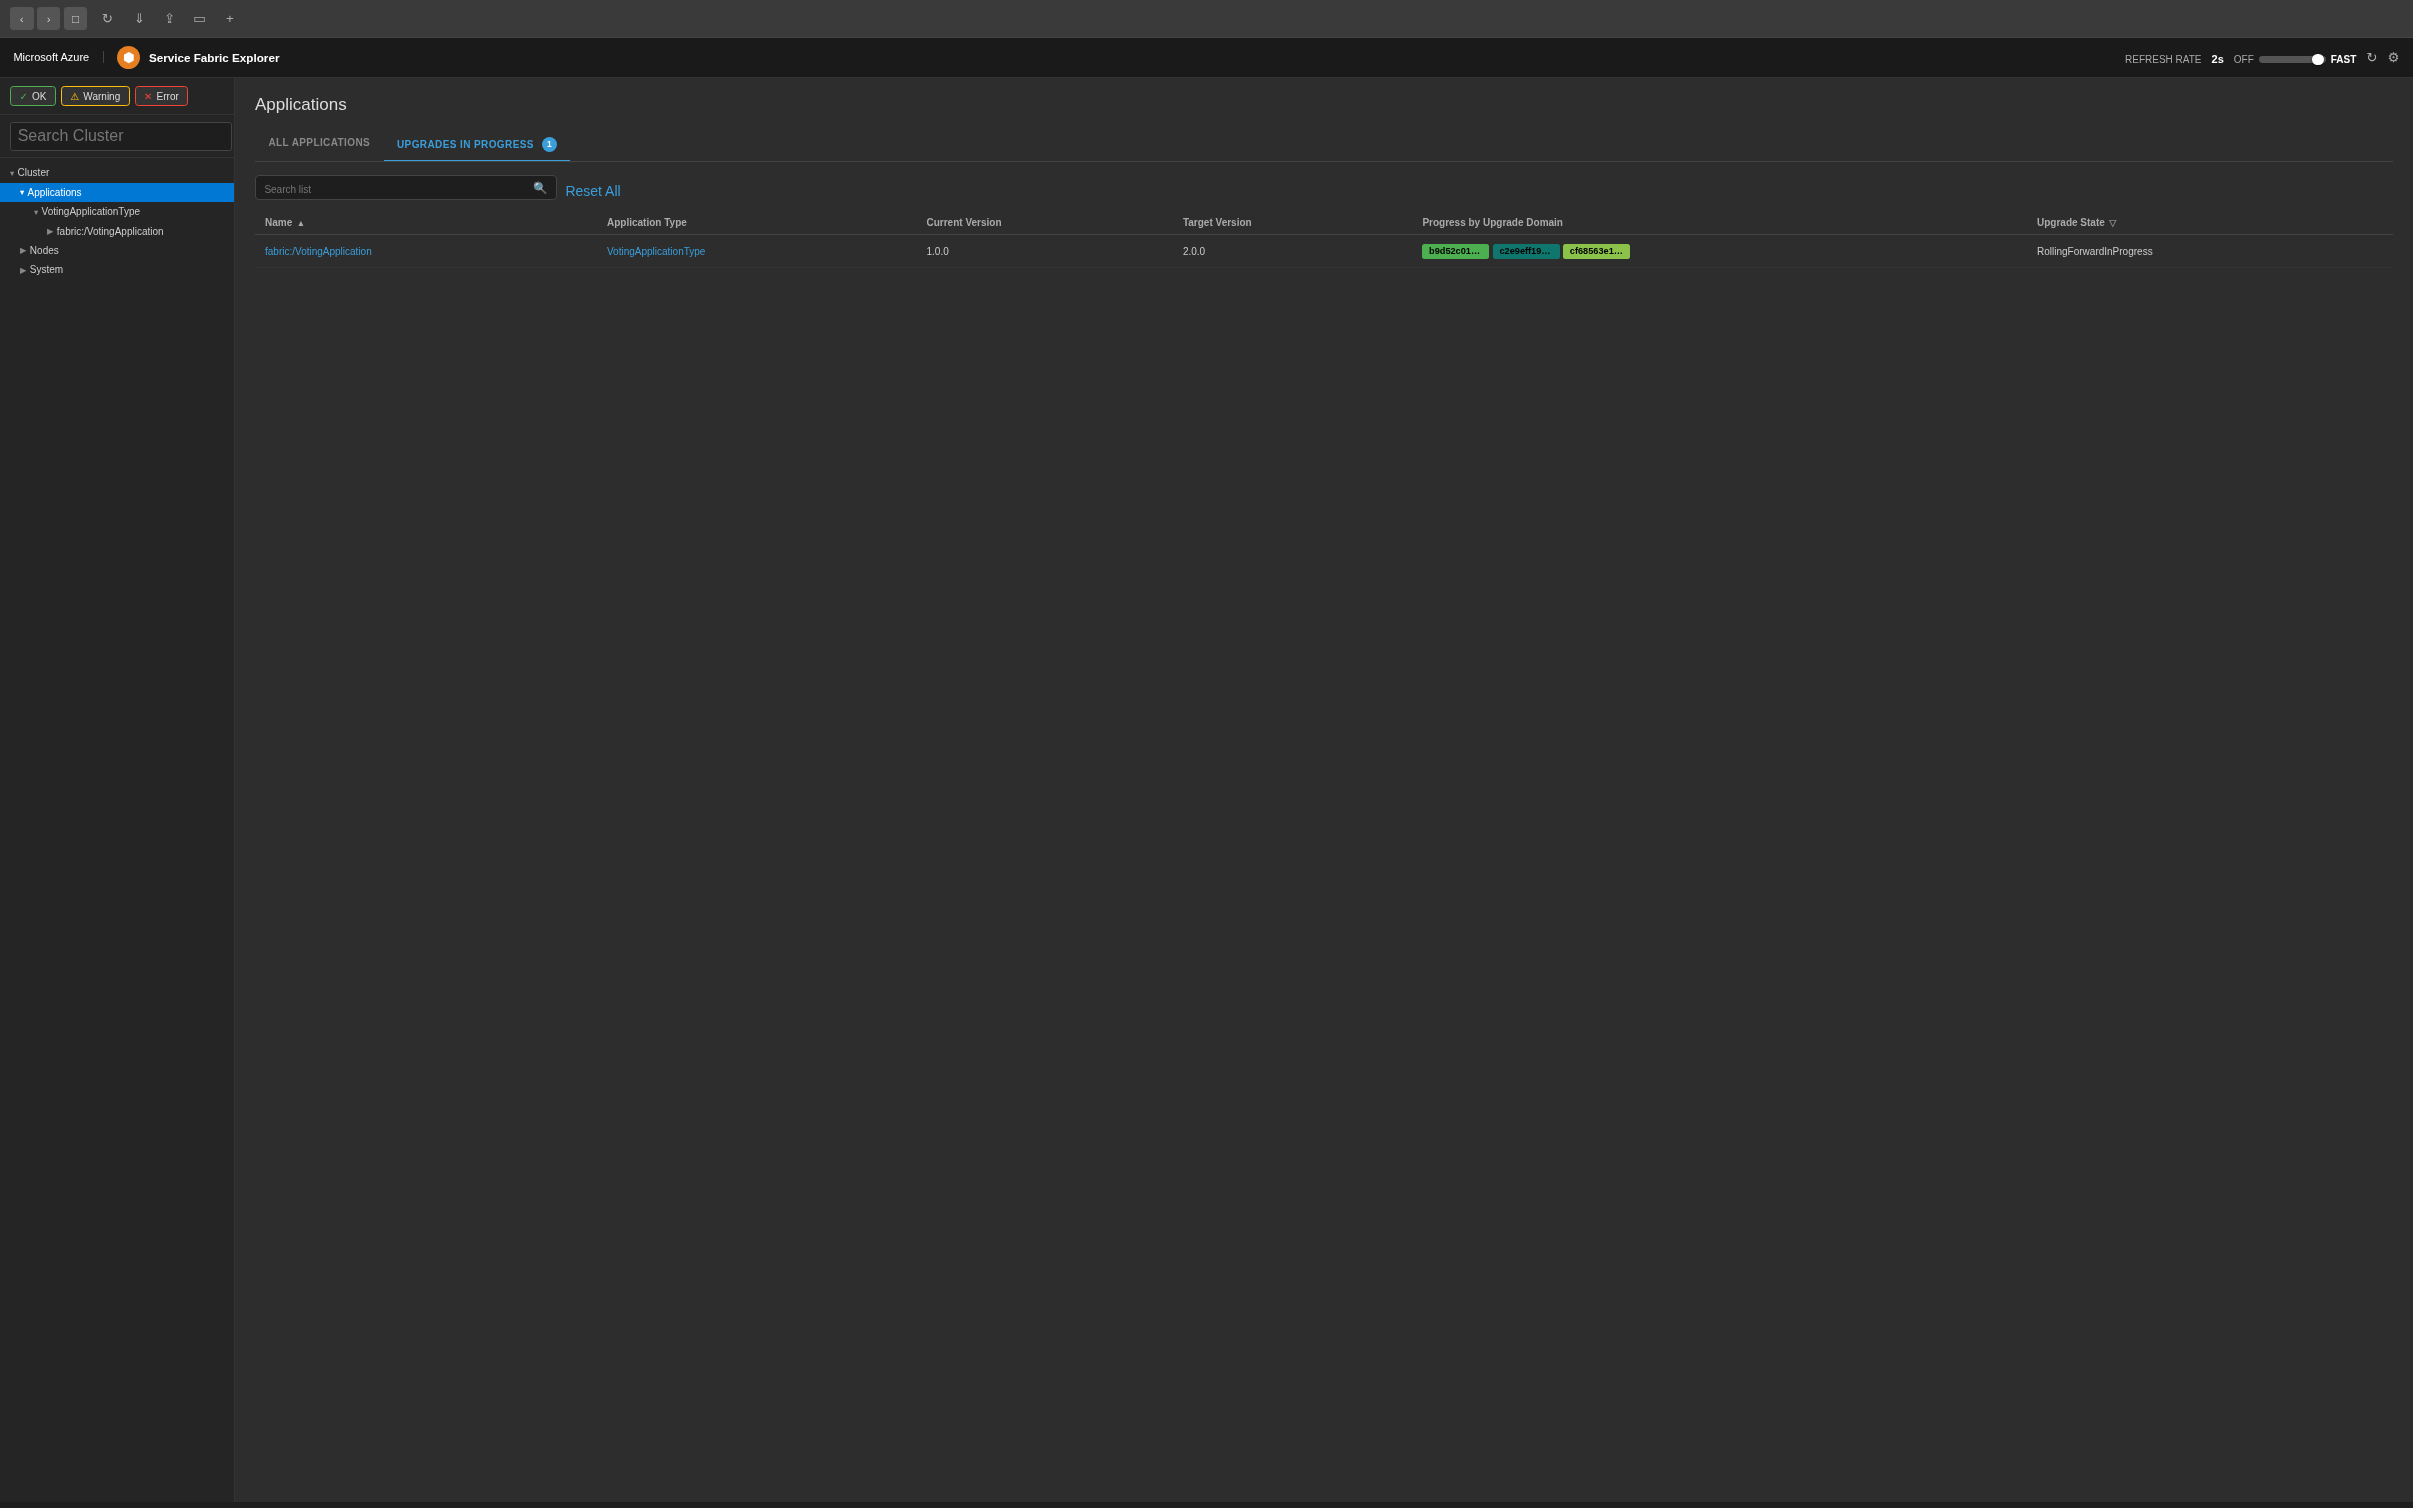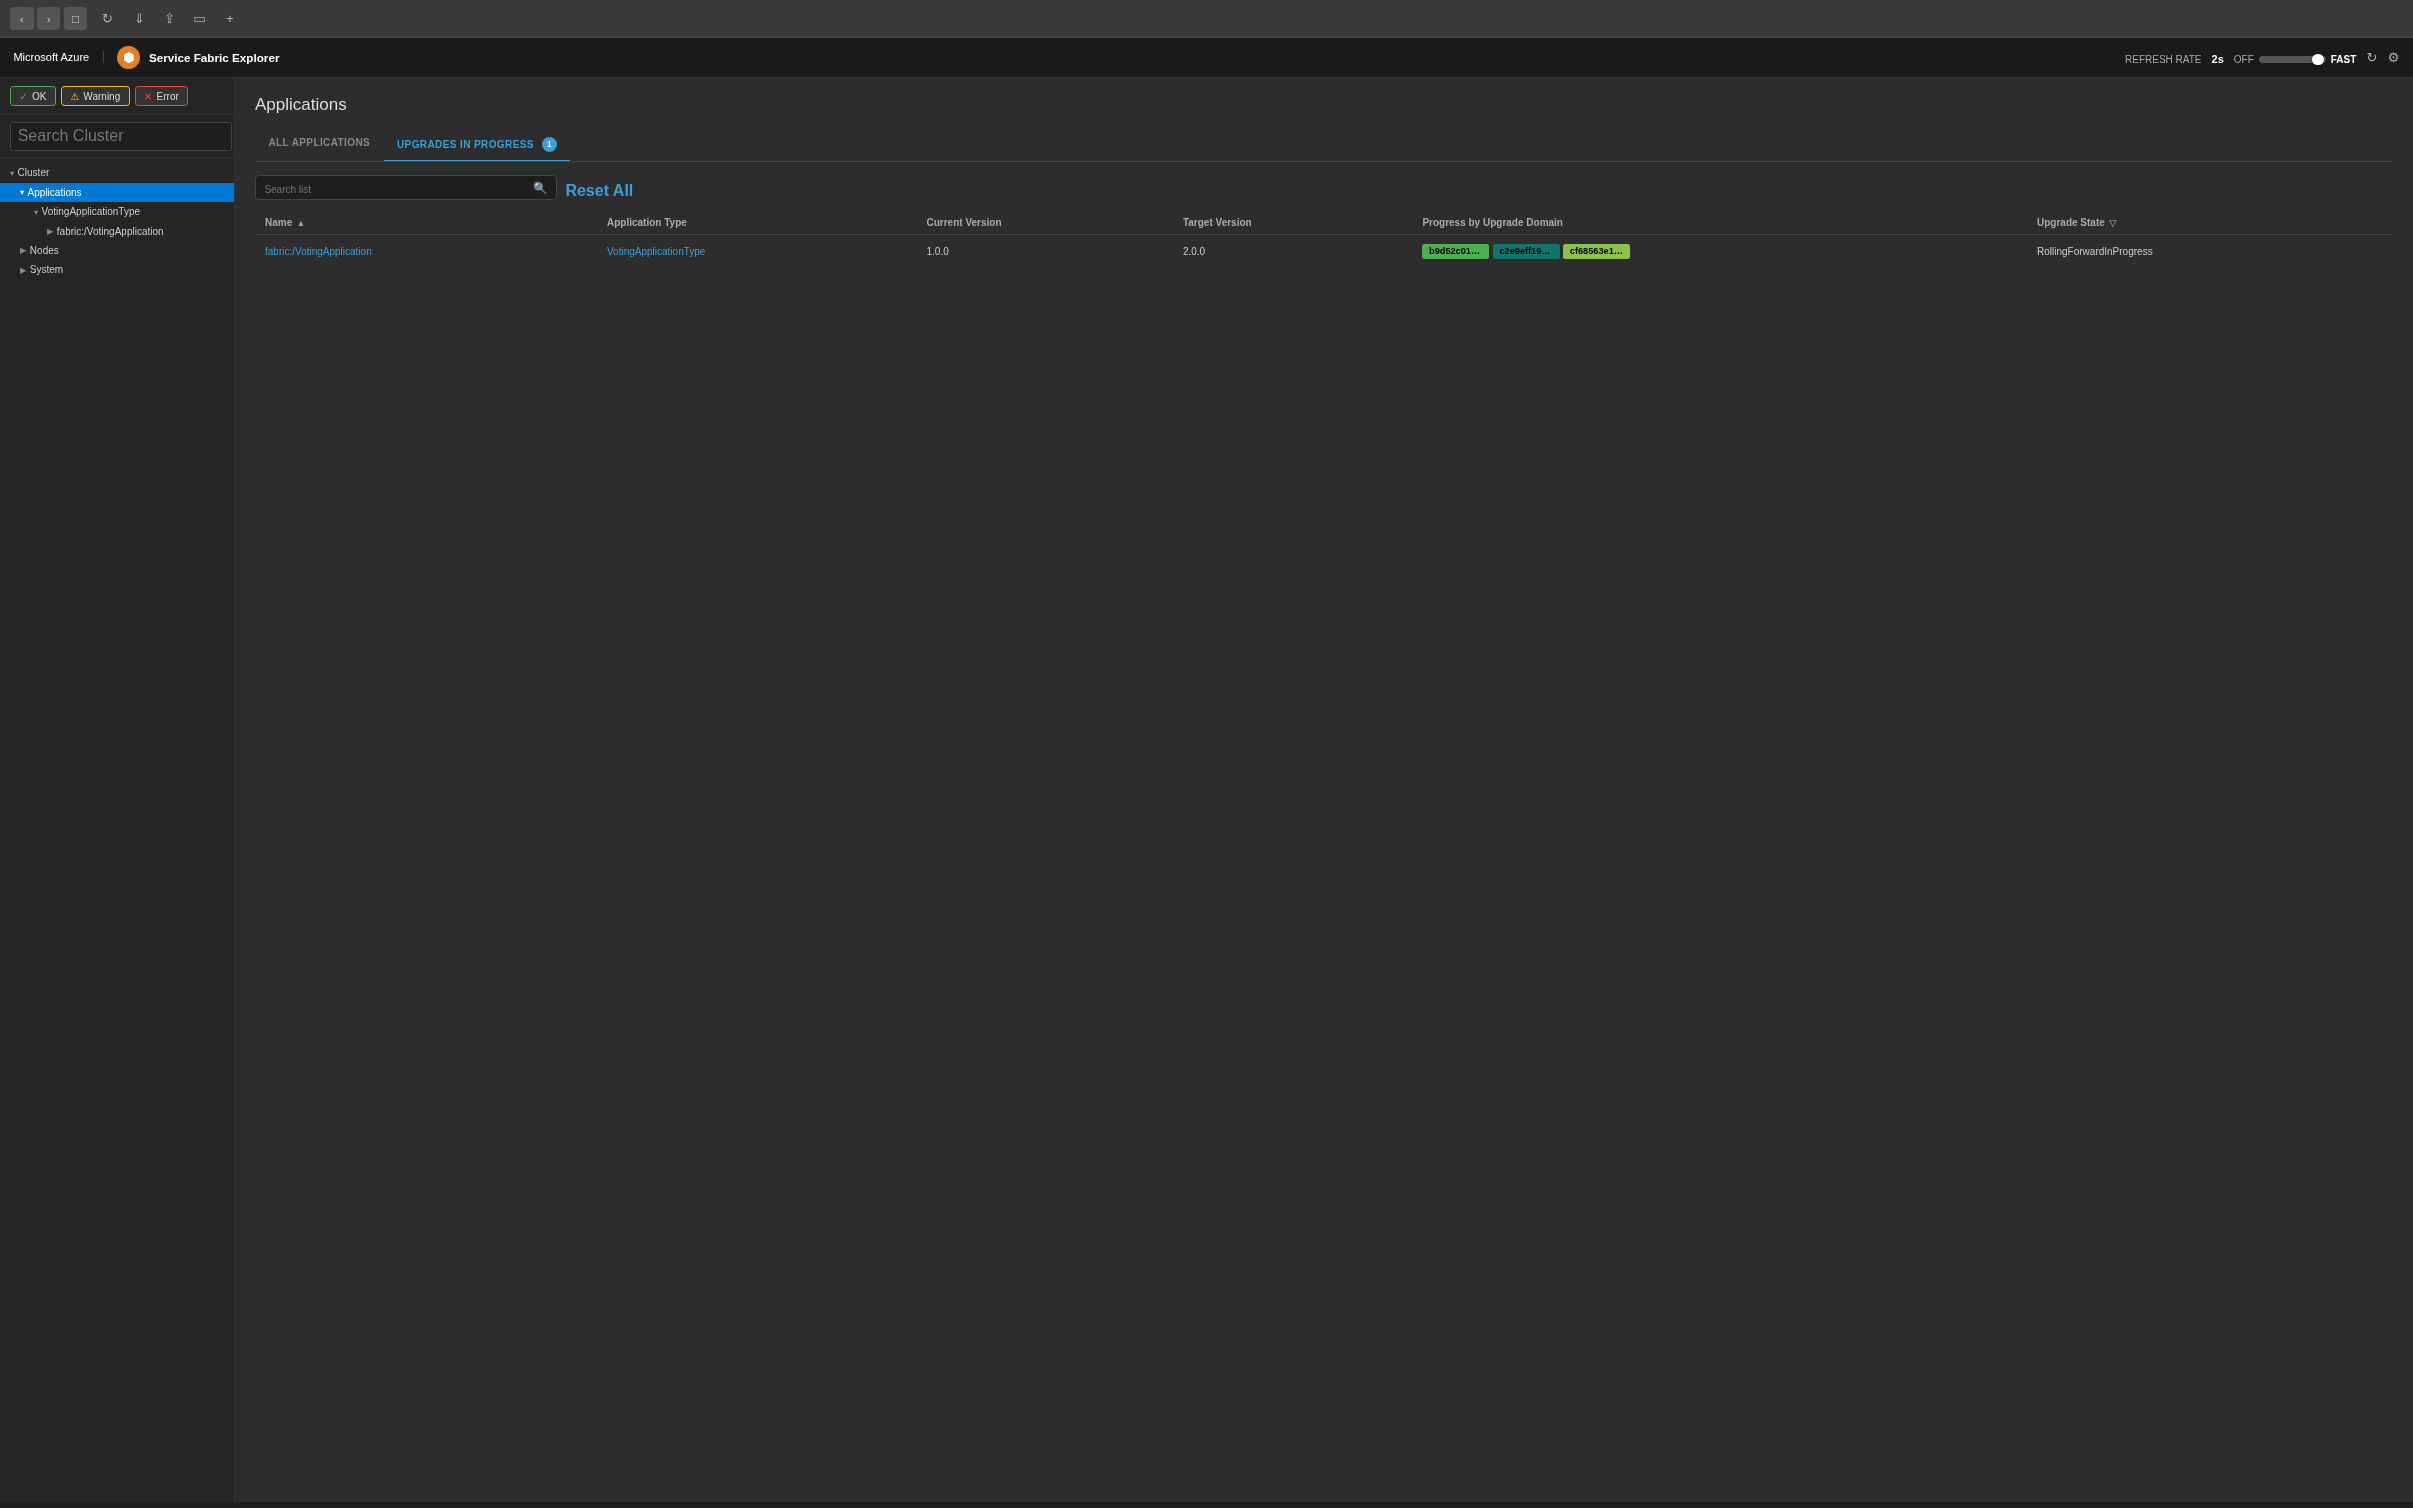--- a/index.html
+++ b/index.html
@@ -120,21 +120,21 @@
     .search-filter-row { display: flex; align-items: center; gap: 8.4px; margin-bottom: 10px; }
     .search-list-container {
       display: flex; align-items: flex-end; background: #1e1e1e; border: 0.8px solid #444;
       border-radius: 4px; padding: 4.2px 8.4px; gap: 5px; flex: 1; max-width: 302px;
     }
     .search-list-input {
       background: transparent; border: none; color: #ccc; font-size: 10px; outline: none; flex: 1;
     }
     .search-list-icon { color: #888; font-size: 11.7px; }
     .reset-all-btn {
-      color: #3a9edb; font-size: 16px; cursor: pointer; background: none; border: none; font-weight: 700; margin-top: 6px;
+      color: #3a9edb; font-size: 14px; cursor: pointer; background: none; border: none; font-weight: 400; margin-top: 6px;
     }
 
     
     .data-table { width: 100%; border-collapse: collapse; }
     .data-table th {
       text-align: left; padding: 6.7px 10px; font-size: 10px; color: #aaa;
       font-weight: 600; border-bottom: 0.8px solid #444; white-space: nowrap;
     }
     .data-table td {
       padding: 8.4px 10px; font-size: 10px; border-bottom: 0.8px solid #333; vertical-align: middle;

